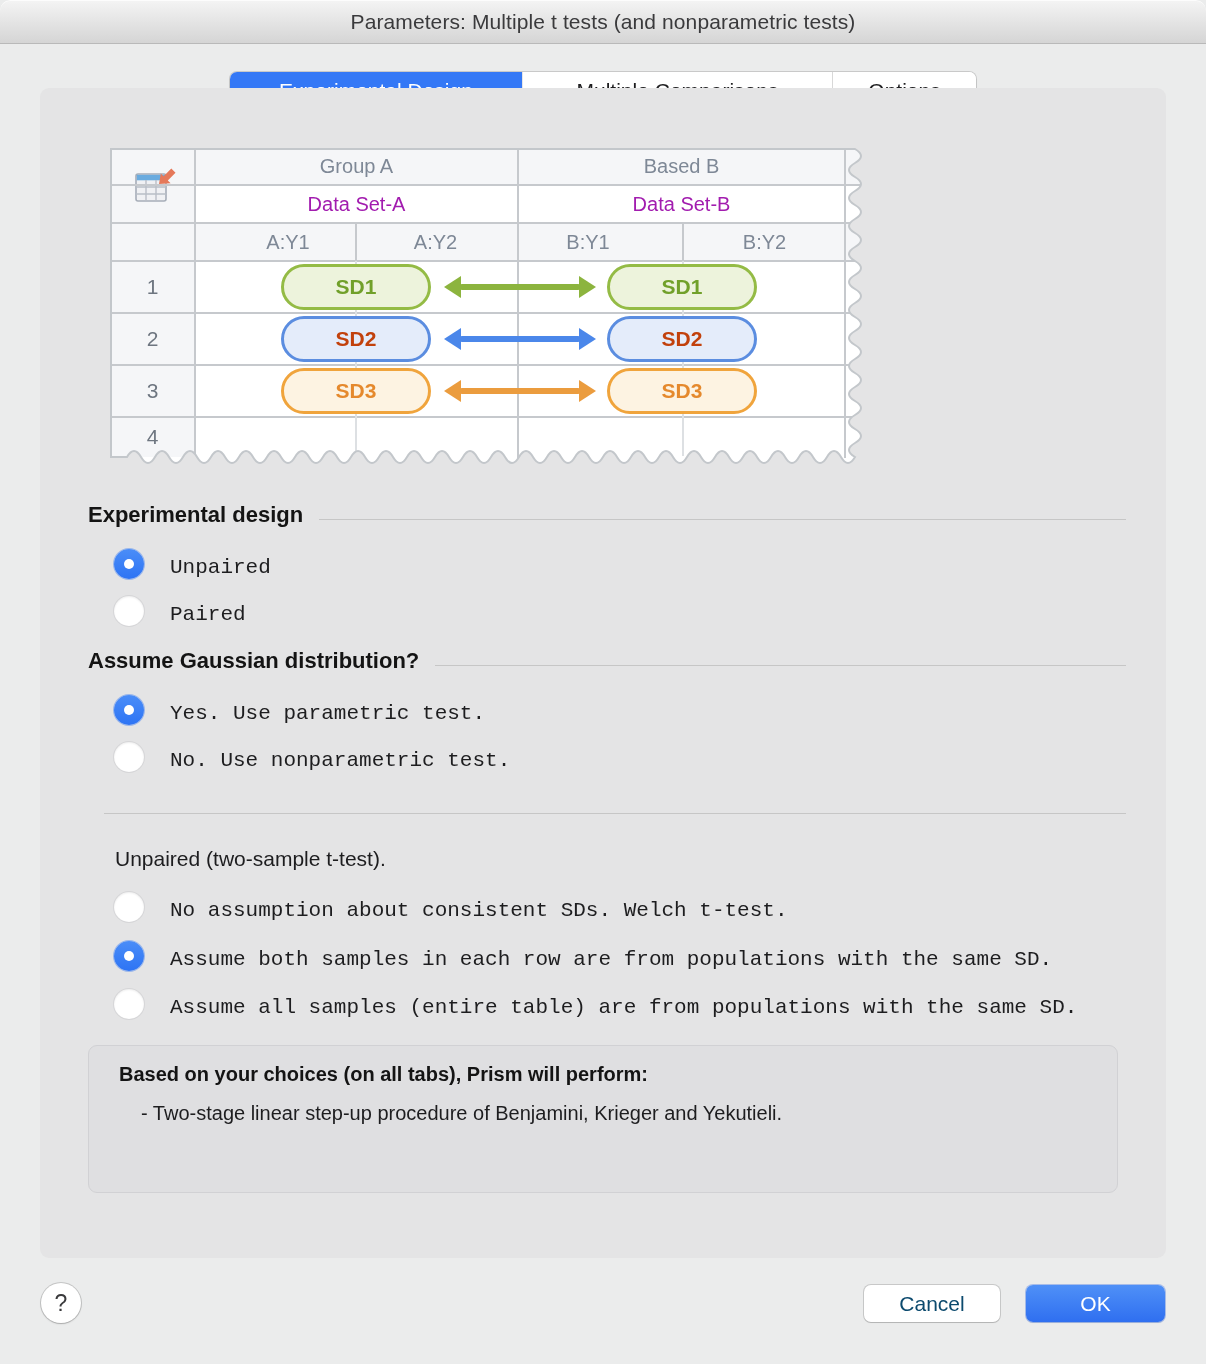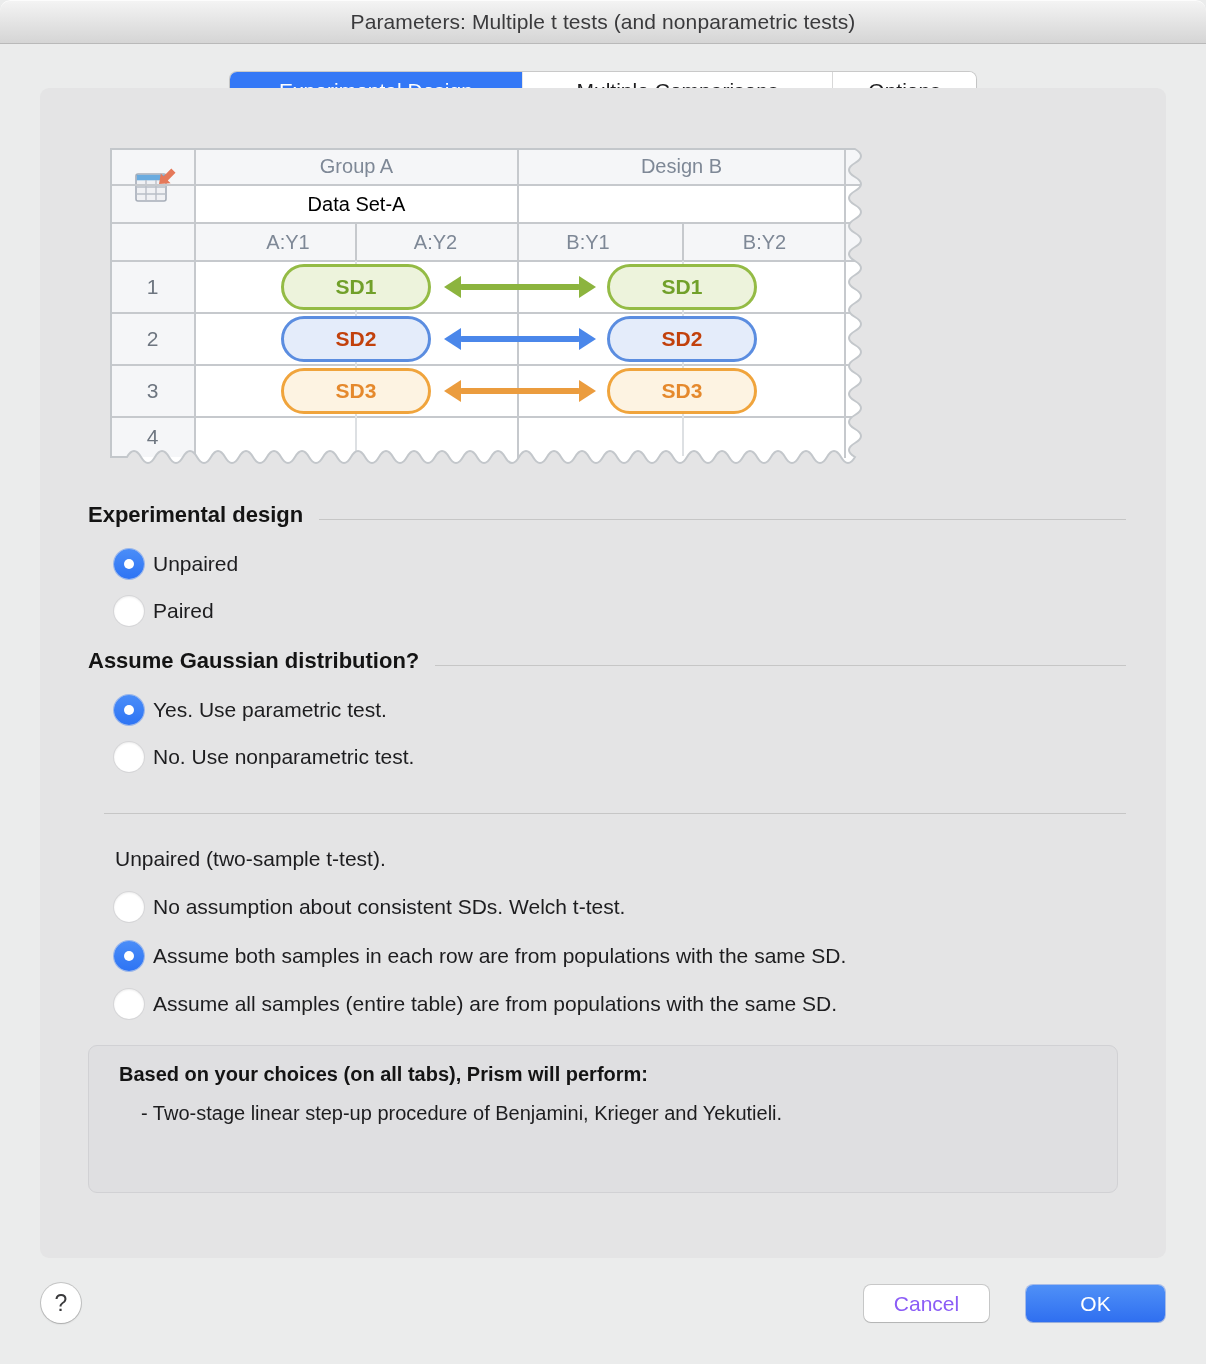--- a/index.html
+++ b/index.html
@@ -45,21 +45,21 @@
   
   .minitable { position:absolute; left:110px; top:148px; width:755px; height:318px; }
   .mt-svg { position:absolute; left:0; top:0; }
   #mt-clip { position:absolute; left:0; top:0; width:755px; height:318px; }
   .mt-abs { position:absolute; }
   .hdr-bg { background:#f5f6f8; }
   .gl { background:#c6c9cd; position:absolute; }
   .gl-light { background:#dde0e3; position:absolute; }
   .mt-label { position:absolute; display:flex; align-items:center; justify-content:center;
               font-size:20px; color:#7e8896; }
-  .mt-label.dark { color:#000000;text-align:center; }
+  .mt-label.dark { color:#a21caf;text-align:center; }
   .rownum { position:absolute; display:flex; align-items:center; justify-content:center;
             font-size:21px; color:#6e7680; }
   .pill {
     position:absolute; width:150px; height:46px; border-radius:23px;
     display:flex; align-items:center; justify-content:center;
     font-size:21px; font-weight:bold; border:3px solid;
   }
   .pill-0 { background:#edf3dc; border-color:#94bb45; color:#71a02a; }
   .pill-1 { background:#e4ecfa; border-color:#5b8de0; color:#c2410c; }
   .pill-2 { background:#fdf3e2; border-color:#f0a43c; color:#e5892d; }
@@ -71,21 +71,21 @@
   .arrow::before { left:-15px; border-right:17px solid currentColor; }
   .arrow::after  { right:-15px; border-left:17px solid currentColor; }
   .arrow-0 { color:#8cb43e; }
   .arrow-1 { color:#4b87ea; }
   .arrow-2 { color:#eb9c3e; }
   
   .sec-h { position:absolute; left:88px; right:80px; height:30px;
            display:flex; align-items:center; }
   .sec-title { font-size:22px; font-weight:bold; color:#141414; white-space:nowrap; }
   .rule { flex:1; height:1px; background:#c6c6c6; margin-left:16px; margin-top:8px; }
-  .opt { position:absolute; left:114px; height:30px; display:flex; align-items:center; gap:9px; }
+  .opt { position:absolute; left:114px; height:30px; display:flex; align-items:flex-end; gap:26px;font-family:Liberation Mono, monospace; }
   .radio {
     width:30px; height:30px; border-radius:50%; flex:none; background:#fff;
     box-shadow: 0 0 0 1px #d6d6d8, inset 0 1px 2px rgba(0,0,0,.08);
     position:relative;
   }
   .radio.sel {
     background: linear-gradient(180deg,#4a8df8,#2e74f4);
     box-shadow: 0 0 0 1px rgba(46,116,244,.4);
   }
   .radio.sel::after {
@@ -109,21 +109,21 @@
     background:#fff; border:none;
     box-shadow: 0 0 0 1px rgba(0,0,0,.16), 0 1px 2px rgba(0,0,0,.14);
     font-family:inherit; font-size:23px; font-weight:500; color:#3a3a3c;
     display:flex; align-items:center; justify-content:center;
   }
   .btn {
     position:absolute; top:1285px; height:37px; border-radius:7px; border:none;
     font-family:inherit; font-size:21px; display:flex; align-items:center; justify-content:center;
   }
   .btn-cancel {
-    left:864px; width:125px; background:#fff; color:#8b5cf6;
+    left:864px; width:136px; background:#fff; color:#0c4a6e;
     box-shadow: 0 0 0 1px rgba(0,0,0,.15), 0 1px 1px rgba(0,0,0,.10);
   }
   .btn-ok {
     left:1026px; width:139px; color:#fff;
     background: linear-gradient(180deg,#4f90f7,#2f6ff0);
     box-shadow: 0 0 0 1px rgba(40,100,230,.35), 0 1px 1px rgba(0,0,0,.10);
   }
 </style>
 </head>
 <body>
@@ -169,22 +169,23 @@
     <div class="gl" style="left:0;top:268px;width:755px;height:2px"></div>
     <div class="gl" style="left:84px;top:0;width:2px;height:310px"></div>
     <div class="gl" style="left:407px;top:0;width:2px;height:310px"></div>
     <div class="gl" style="left:734px;top:0;width:2px;height:310px"></div>
     <div class="gl" style="left:245px;top:75px;width:2px;height:38px"></div>
     <div class="gl" style="left:572px;top:75px;width:2px;height:38px"></div>
     <div class="gl-light" style="left:245px;top:113px;width:2px;height:195px"></div>
     <div class="gl-light" style="left:572px;top:113px;width:2px;height:195px"></div>
 
     <div class="mt-label" style="left:85px;top:0;width:323px;height:37px">Group A</div>
-    <div class="mt-label" style="left:408px;top:0;width:327px;height:37px">Design B</div>
+    <div class="mt-label" style="left:408px;top:0;width:327px;height:37px">Based B</div>
     <div class="mt-label dark" style="left:85px;top:37px;width:323px;height:38px">Data Set-A</div>
+    <div class="mt-label dark" style="left:408px;top:37px;width:327px;height:38px">Data Set-B</div>
     <div class="mt-label" style="left:85px;top:75px;width:186px;height:38px">A:Y1</div>
     <div class="mt-label" style="left:245px;top:75px;width:161px;height:38px">A:Y2</div>
     <div class="mt-label" style="left:408px;top:75px;width:140px;height:38px">B:Y1</div>
     <div class="mt-label" style="left:574px;top:75px;width:161px;height:38px">B:Y2</div>
 
     <div class="rownum" style="left:0;top:113px;width:85px;height:52px">1</div>
     <div class="rownum" style="left:0;top:165px;width:85px;height:52px">2</div>
     <div class="rownum" style="left:0;top:217px;width:85px;height:52px">3</div>
     <div class="rownum" style="left:0;top:269px;width:85px;height:40px">4</div>
 

